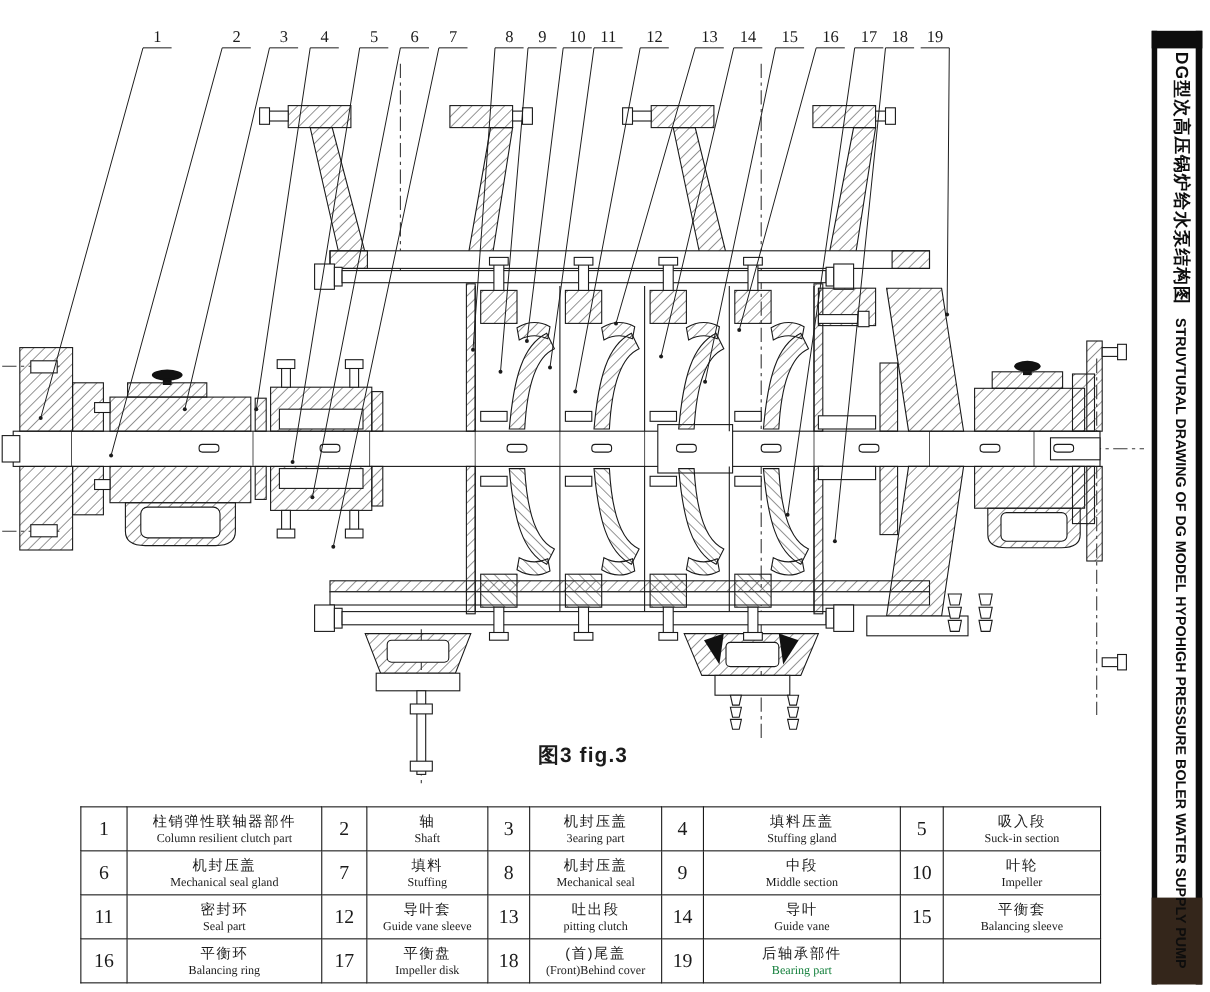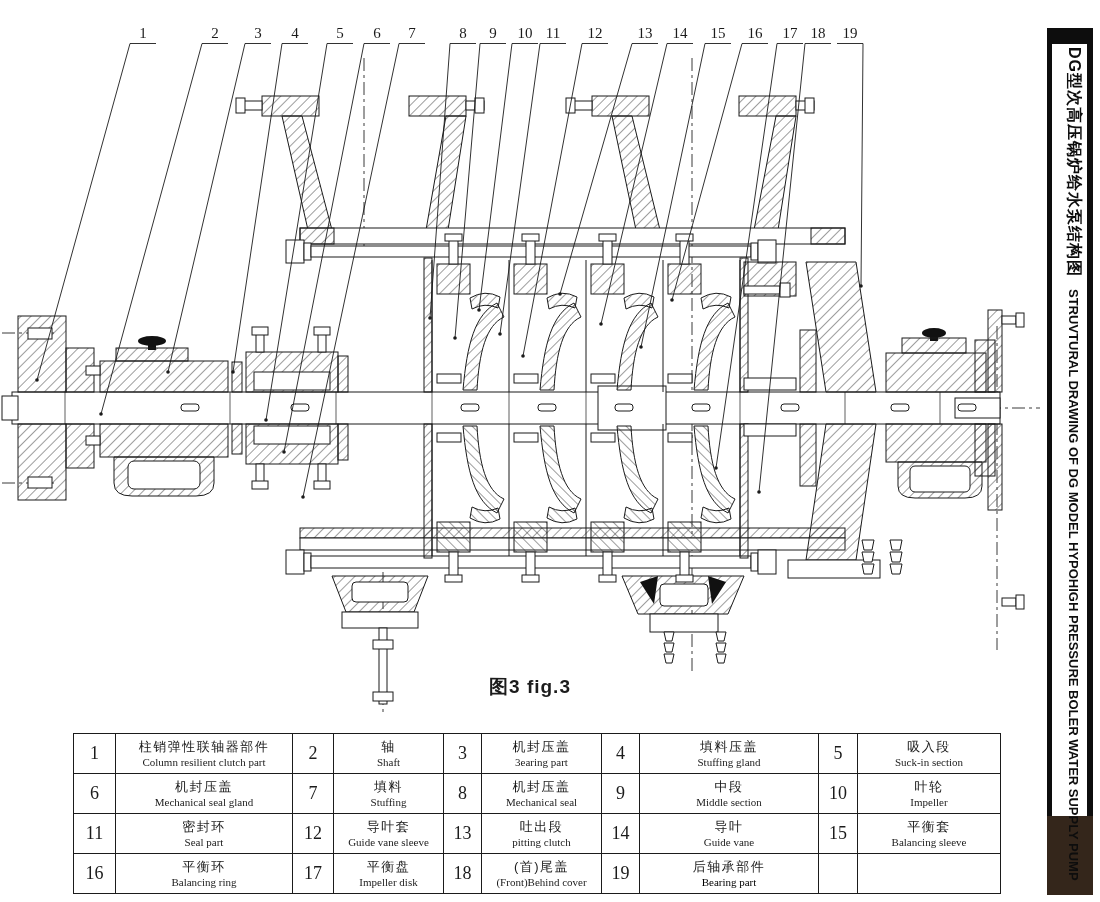--- a/index.html
+++ b/index.html
@@ -462,21 +462,21 @@
             <div class="en">Impeller disk</div>
           </td>
           <td class="no">18</td>
           <td>
             <div class="zh">(首)尾盖</div>
             <div class="en">(Front)Behind  cover</div>
           </td>
           <td class="no">19</td>
           <td>
             <div class="zh">后轴承部件</div>
-            <div class="en" style="color: #000000;">Bearing part</div>
+            <div class="en" style="color: #15803d;">Bearing part</div>
           </td>
           <td class="no"></td>
           <td>
             <div class="zh"></div>
             <div class="en"></div>
           </td>
         </tr>
       </tbody>
   </table>
 

